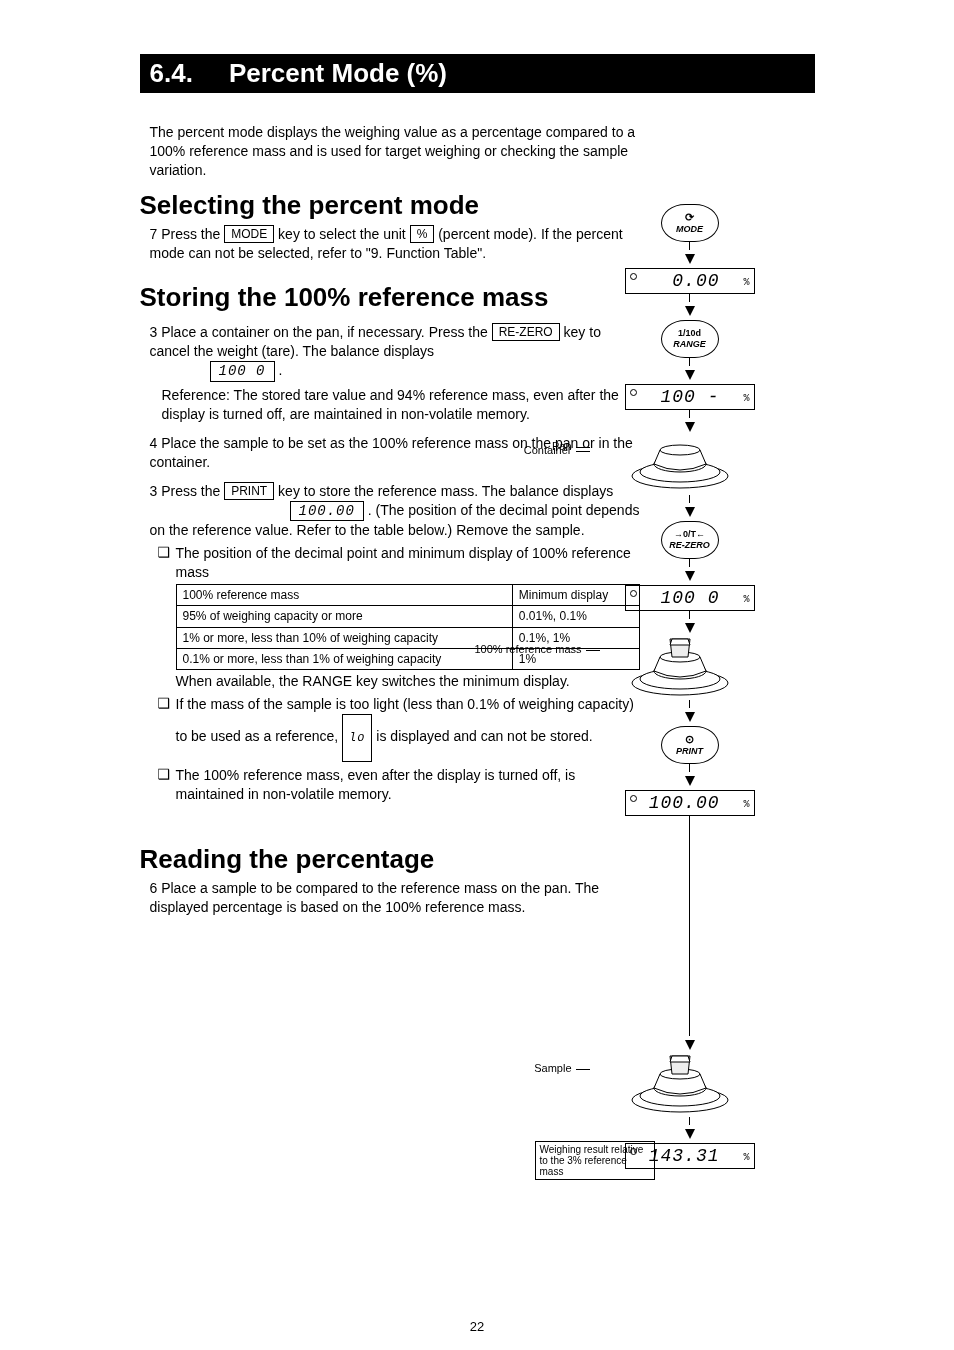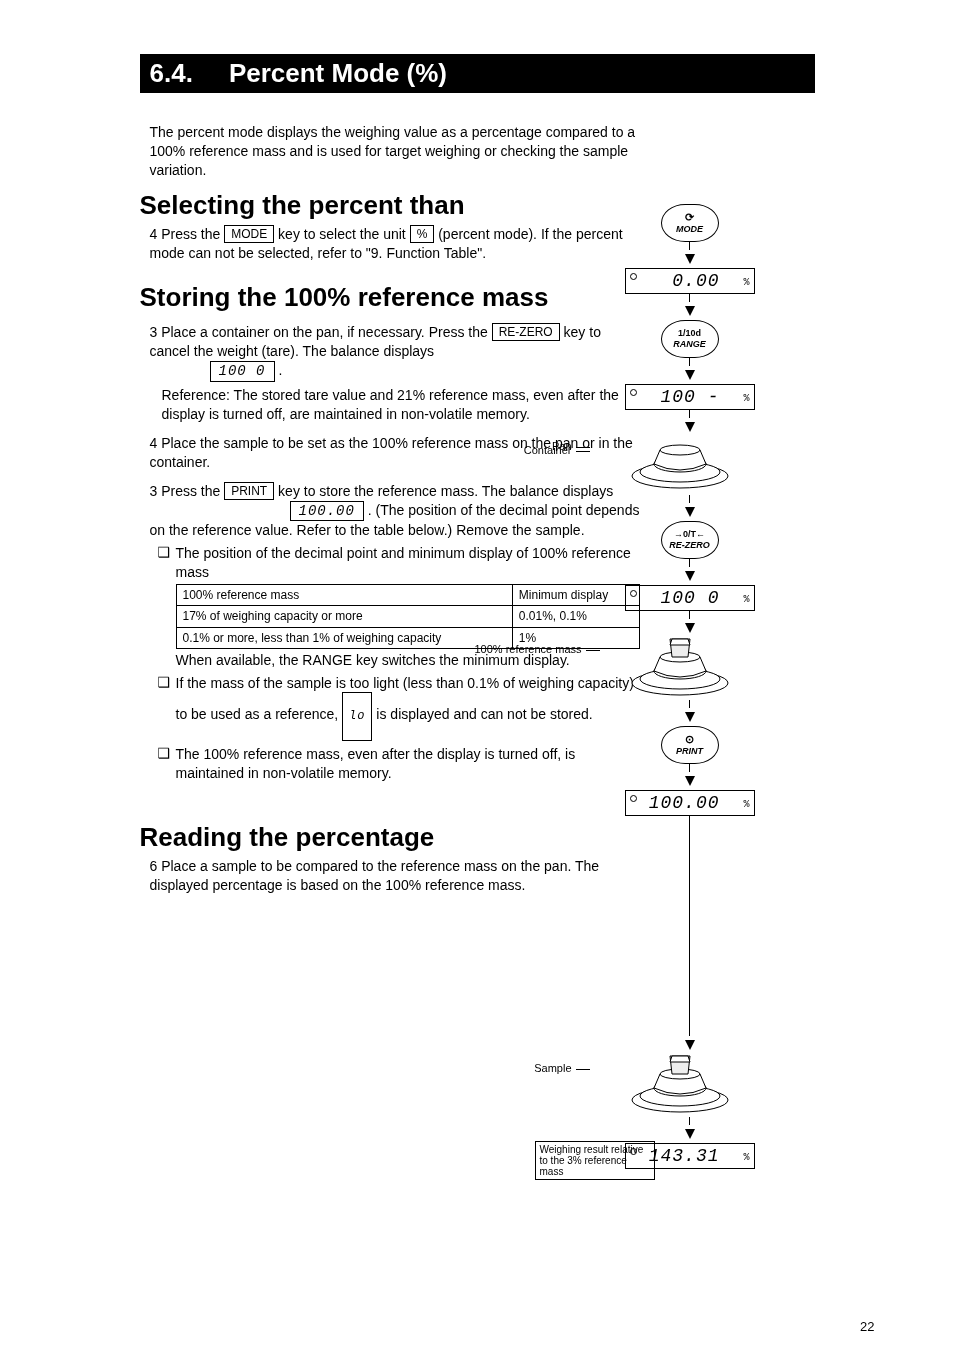--- a/index.html
+++ b/index.html
@@ -10,21 +10,21 @@
 .instr{margin-left:10px;line-height:1.35}
 .key{border:1px solid #000;padding:0 6px;display:inline-block;font-size:12px;line-height:16px;vertical-align:1px}
 .boxlcd{border:1px solid #000;display:inline-block;padding:0 8px;font-family:'Courier New',monospace;font-style:italic;font-size:14px;letter-spacing:1px}
 .disp{border:1px solid #000;display:inline-block;padding:15px 6px;font-family:'Courier New',monospace;font-style:italic;font-size:12px;letter-spacing:1px}
 .left-col{width:500px}
 .note-row{display:flex;margin:4px 0 0 18px}
 .note-mark{width:18px;flex:0 0 18px}
 .note-body{flex:1;line-height:1.35}
 table.dec{border-collapse:collapse;width:100%;margin-top:2px}
 table.dec td,table.dec th{border:1px solid #000;padding:2px 6px;font-size:12px;text-align:left;font-weight:normal}
-.page-num{position:absolute;left:0;right:0;bottom:20px;text-align:right;font-size:13px}
+.page-num{position:absolute;left:0;right:0;bottom:20px;text-align:center;font-size:13px}
 
 .diag{position:absolute;right:60px;top:200px;width:250px}
 .oval-btn{border:1.5px solid #000;border-radius:50%/60%;width:56px;height:36px;margin:0 auto;display:flex;flex-direction:column;justify-content:center;align-items:center;font-size:9px;font-style:italic;font-weight:bold}
 .oval-btn .sym{font-style:normal;font-size:11px;line-height:1;margin-bottom:1px}
 .arrow-down{width:0;height:0;border-left:5px solid transparent;border-right:5px solid transparent;border-top:10px solid #000;margin:4px auto}
 .arrow-stem{width:1px;height:8px;background:#000;margin:0 auto}
 .lcd{border:1px solid #000;width:130px;height:26px;margin:0 auto;position:relative;font-family:'Courier New',monospace;font-style:italic;font-size:18px;letter-spacing:1px;text-align:right;padding-right:34px;box-sizing:border-box;line-height:24px}
 .lcd .dot{position:absolute;left:4px;top:4px;width:5px;height:5px;border:1px solid #000;border-radius:50%}
 .lcd .pct{position:absolute;right:3px;top:2px;font-size:10px;font-style:normal}
 .side-label{position:absolute;font-size:11px;right:170px;white-space:nowrap}
@@ -36,38 +36,38 @@
 <body>
 <div class="page">
 
 <div class="section-bar">
   <span class="num">6.4.</span><span>Percent Mode (%)</span>
 </div>
 
 <div class="left-col">
   <div class="instr">The percent mode displays the weighing value as a percentage compared to a 100% reference mass and is used for target weighing or checking the sample variation.</div>
 
-  <div class="h2">Selecting the percent than</div>
+  <div class="h2">Selecting the percent mode</div>
   <div class="instr">
-    <span>4 Press the </span>
+    <span>7 Press the </span>
     <span class="key">MODE</span>
     <span> key to select the unit </span>
     <span class="key">%</span>
     <span> (percent mode). If the percent mode can not be selected, refer to "9. Function Table".</span>
   </div>
 
   <div class="h2" style="margin-top:20px">Storing the 100% reference mass</div>
   <div class="instr" style="margin-top:10px">
     <span>3 Place a container on the pan, if necessary. Press the </span>
     <span class="key">RE-ZERO</span>
     <span> key to cancel the weight (tare). The balance displays </span>
     <br>
     <span style="margin-left:60px" class="boxlcd">100  0</span>
     <span>.</span>
-    <div style="margin-left:12px;margin-top:4px">Reference: The stored tare value and 21% reference mass, even after the display is turned off, are maintained in non-volatile memory.</div>
+    <div style="margin-left:12px;margin-top:4px">Reference: The stored tare value and 94% reference mass, even after the display is turned off, are maintained in non-volatile memory.</div>
   </div>
   <div class="instr" style="margin-top:10px">4 Place the sample to be set as the 100% reference mass on the pan or in the container.</div>
   <div class="instr" style="margin-top:10px">
     <span>3 Press the </span>
     <span class="key">PRINT</span>
     <span> key to store the reference mass. The balance displays </span>
     <br>
     <span style="margin-left:140px" class="boxlcd">100.00</span>
     <span>. (The position of the decimal point depends on the reference value. Refer to the table below.) Remove the sample.</span>
   </div>
@@ -76,22 +76,26 @@
     <div class="note-mark">❑</div>
     <div class="note-body">
       <span>The position of the decimal point and minimum display of 100% reference mass </span>
       <table class="dec">
         <tbody>
               <tr>
                 <th>100% reference mass</th>
                 <th>Minimum display</th>
               </tr>
         <tr>
-                <td>17% of weighing capacity or more</td>
+                <td>95% of weighing capacity or more</td>
                 <td>0.01%, 0.1%</td>
+              </tr>
+        <tr>
+                <td>1% or more, less than 10% of weighing capacity</td>
+                <td>0.1%, 1%</td>
               </tr>
         <tr>
                 <td>0.1% or more, less than 1% of weighing capacity</td>
                 <td>1%</td>
               </tr>
       </tbody>
           </table>
       <div style="margin-top:2px">When available, the RANGE key switches the minimum display.</div>
     </div>
   </div>

